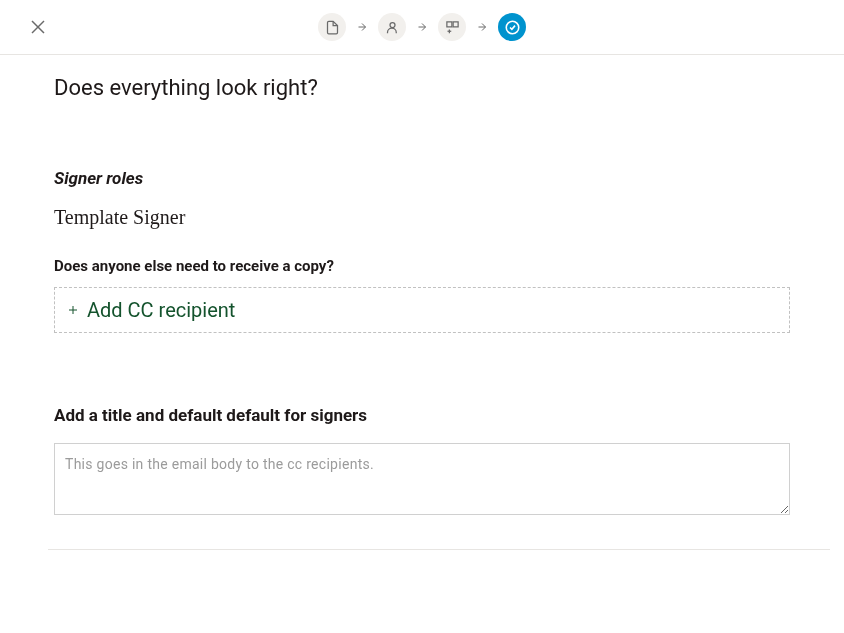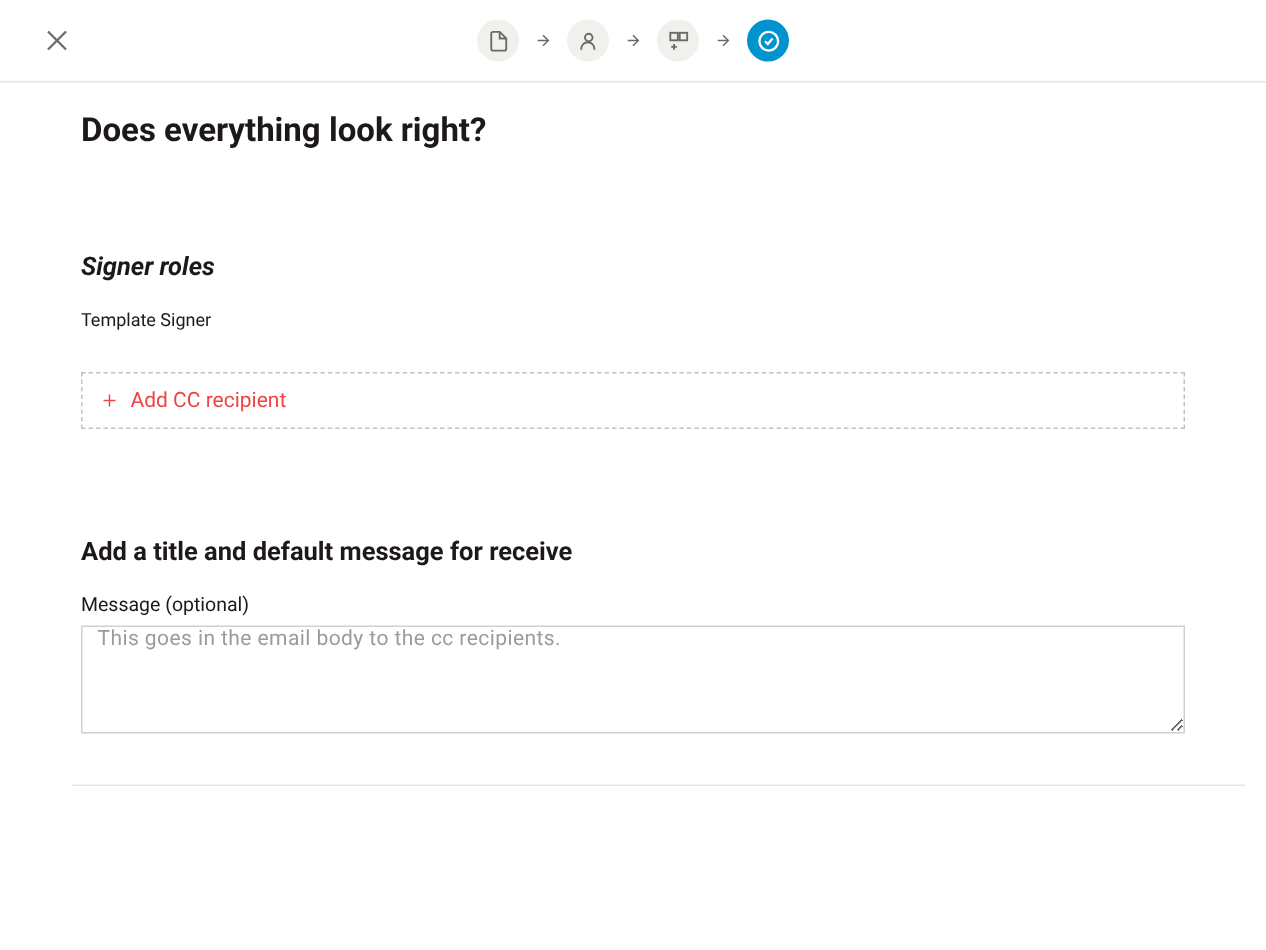--- a/index.html
+++ b/index.html
@@ -55,47 +55,48 @@
     .step-arrow {
       color: #6a6a6a;
       display: flex;
       align-items: center;
     }
     .content {
       padding: 20px 54px 0 54px;
     }
     .page-title {
       font-size: 22px;
-      font-weight: 700;
+      font-weight: 400;
       margin-bottom: 68px;
     }
     .section-title {
       font-size: 17px;
       font-weight: 700;
       margin-bottom: 18px;
       font-style: italic;
     }
     .signer-row {
-      font-size: 12px;
+      font-size: 20px;
       color: #1e1919;
       margin-bottom: 28px;
+      font-family: Liberation Serif, serif;
     }
     .subheading {
       font-size: 15px;
       font-weight: 700;
       margin-bottom: 12px;
     }
     .cc-box {
       border: 1px dashed #c1c1c1;
       padding: 10px 12px;
       display: flex;
       align-items: center;
       gap: 8px;
-      color: #ef4444;
-      font-size: 14px;
+      color: #14532d;
+      font-size: 20px;
       cursor: text;
       margin-bottom: 72px;
     }
     .cc-box .plus {
       display: flex;
       align-items: center;
     }
     .section-title-2 {
       font-size: 17px;
       font-weight: 700;
@@ -113,21 +114,21 @@
       padding: 8px 10px;
       font-size: 14px;
       font-family: inherit;
       color: #1e1919;
       margin-bottom: 22px;
       letter-spacing: 0.02em;
     }
     .textarea {
       width: 100%;
       border: 1px solid #d0d0d0;
-      padding: 0 10px;
+      padding: 12px 10px;
       font-size: 14px;
       font-family: inherit;
       color: #1e1919;
       height: 72px;
       resize: vertical;
       letter-spacing: 0.02em;
     }
     .textarea::placeholder {
       color: #9b9b9b;
     }
@@ -198,33 +199,33 @@
     </div>
   </div>
 </div>
 
 <div class="content">
   <h1 class="page-title">Does everything look right?</h1>
 
   <h2 class="section-title">Signer roles</h2>
   <div class="signer-row">Template Signer</div>
 
+  <div class="subheading">Does anyone else need to receive a copy?</div>
   <div class="cc-box">
     <span class="plus">
       <svg width="12" height="12" viewBox="0 0 24 24" fill="none" stroke="currentColor" stroke-width="2">
         <line x1="12" y1="4" x2="12" y2="20"></line>
         <line x1="4" y1="12" x2="20" y2="12"></line>
       </svg>
     </span>
     <span>Add CC recipient</span>
   </div>
 
-  <h2 class="section-title-2">Add a title and default message for receive</h2>
-
-
-  <label class="field-label">Message (optional)</label>
+  <h2 class="section-title-2">Add a title and default default for signers</h2>
+
+
   <textarea class="textarea" placeholder="This goes in the email body to the cc recipients." style=""></textarea>
 </div>
 
 <div class="footer">
   
   
 </div>
 
 </body></html>

